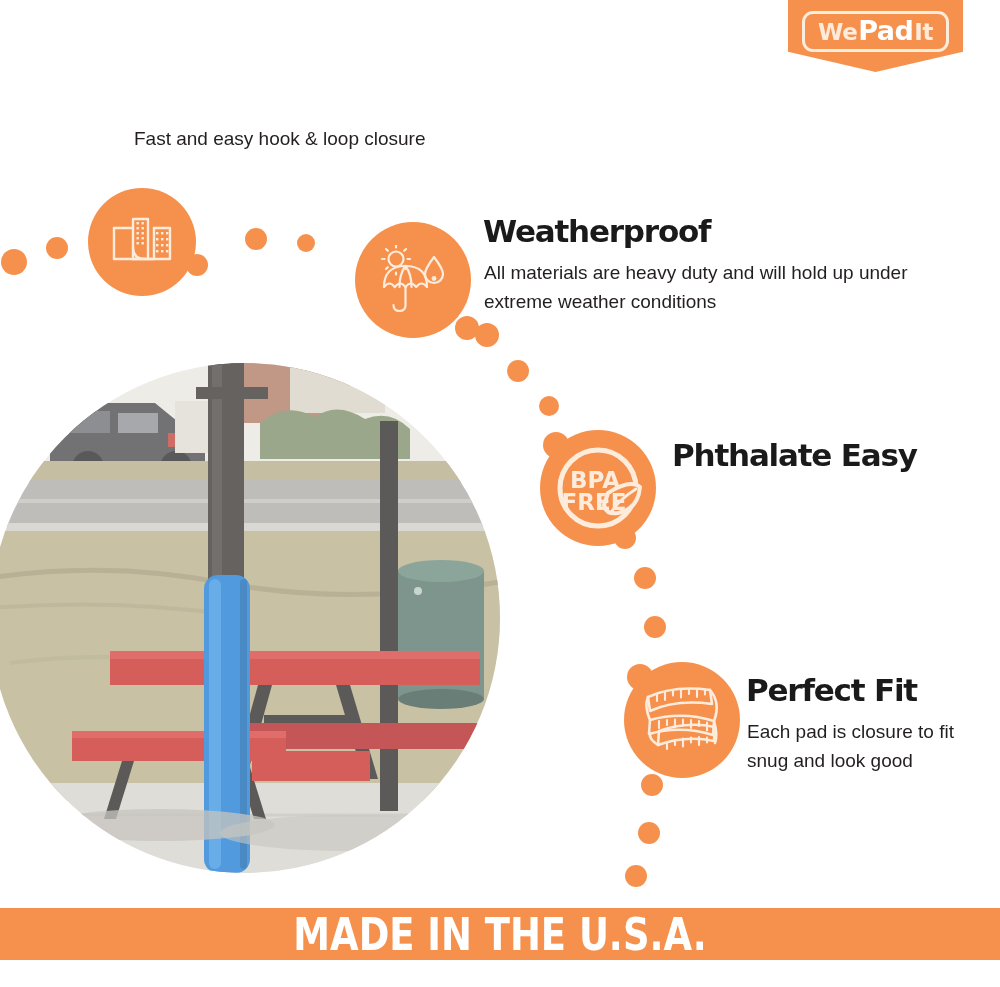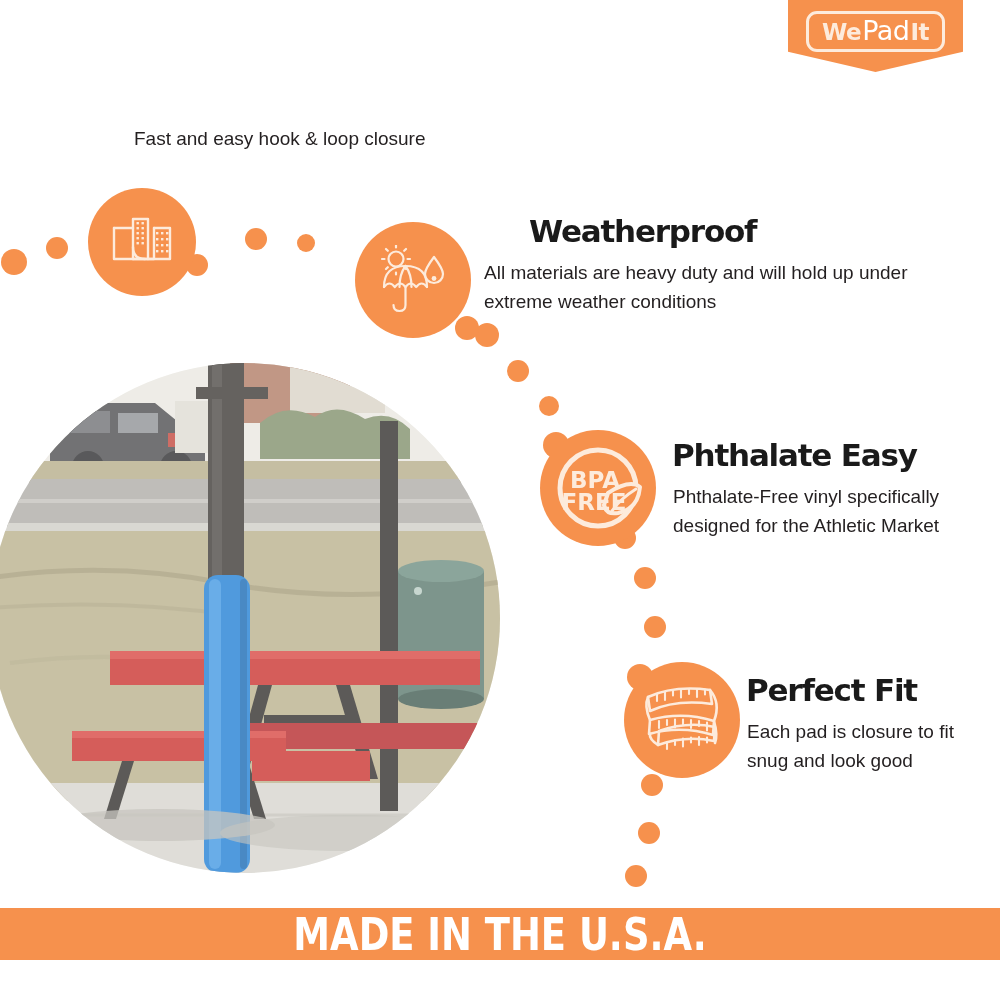--- a/index.html
+++ b/index.html
@@ -47,21 +47,21 @@
   }
   .logo-we, .logo-it {
     font-family: "DejaVu Sans", sans-serif;
     font-weight: bold;
     font-size: 23px;
     color: #FDEBDC;
     letter-spacing: -0.5px;
   }
   .logo-pad {
     font-family: "DejaVu Sans", sans-serif;
-    font-weight: normal;
+    font-weight: bold;
     font-size: 27px;
     color: #FFFFFF;
     letter-spacing: -0.5px;
     padding: 0 1px;
   }
 
   
   .feature-title {
     position: absolute;
     font-family: "DejaVu Sans", sans-serif;
@@ -75,21 +75,21 @@
     font-family: "Liberation Sans", sans-serif;
     font-weight: normal;
     color: #231F20;
   }
 
   
   #t1 { left: 133px; top: 80px;  font-size: 33px; }
   #d1 { left: 134px; top: 126px; font-size: 19px; line-height: 26px; }
 
   
-  #t2 { left: 483px; top: 213px; font-size: 31px; margin-left: 46px; }
+  #t2 { left: 483px; top: 213px; font-size: 31px; }
   #d2 { left: 484px; top: 258px; font-size: 19px; line-height: 29px; width: 430px; }
 
   
   #t3 { left: 672px; top: 437px; font-size: 31px; }
   #d3 { left: 673px; top: 482px; font-size: 19px; line-height: 29px; width: 300px; }
 
   
   #t4 { left: 746px; top: 672px; font-size: 31px; }
   #d4 { left: 747px; top: 717px; font-size: 19px; line-height: 29px; width: 240px; }
 
@@ -256,21 +256,20 @@
   <div class="icon-circle" id="ic3">
     <svg class="icon-svg" width="100" height="100" viewBox="0 0 100 100" aria-hidden="true">
       <circle cx="50" cy="50" r="38" fill="none" stroke="#FDEBDC" stroke-width="5"></circle>
       <path d="M60 55 q22 -14 32 -6 q-2 22 -22 26 q-12 2 -14 -8 Z" fill="#F6914D" stroke="#FDEBDC" stroke-width="4" stroke-linejoin="round"></path>
       <path d="M88 51 q-16 10 -24 22" fill="none" stroke="#FDEBDC" stroke-width="3" stroke-linecap="round"></path>
       <text x="47" y="50" text-anchor="middle" font-family="'DejaVu Sans',sans-serif" font-weight="bold" font-size="23" fill="#FDEBDC">BPA</text>
       <text x="46" y="72" text-anchor="middle" font-family="'DejaVu Sans',sans-serif" font-weight="bold" font-size="23" fill="#FDEBDC">FREE</text>
     </svg>
   </div>
   <h2 class="feature-title" id="t3">Phthalate Easy</h2>
-  <p class="feature-desc" id="d3">Phthalate-Free vinyl specifically designed for the Athletic Market</p>
 
   <div class="nub" id="nub4"></div>
   <div class="icon-circle" id="ic4">
     <svg class="icon-svg" width="86" height="82" viewBox="0 0 86 82" aria-hidden="true">
       <g fill="none" stroke="#FDEBDC" stroke-width="2.6" stroke-linejoin="round" stroke-linecap="round">
 
         <path d="M9 18 q26 -12 62 -7 l2 14 q-36 -5 -62 7 Z"></path>
 
         <path d="M11 41 q32 -9 64 1 l-1 14 q-32 -10 -64 -1 Z"></path>
 

